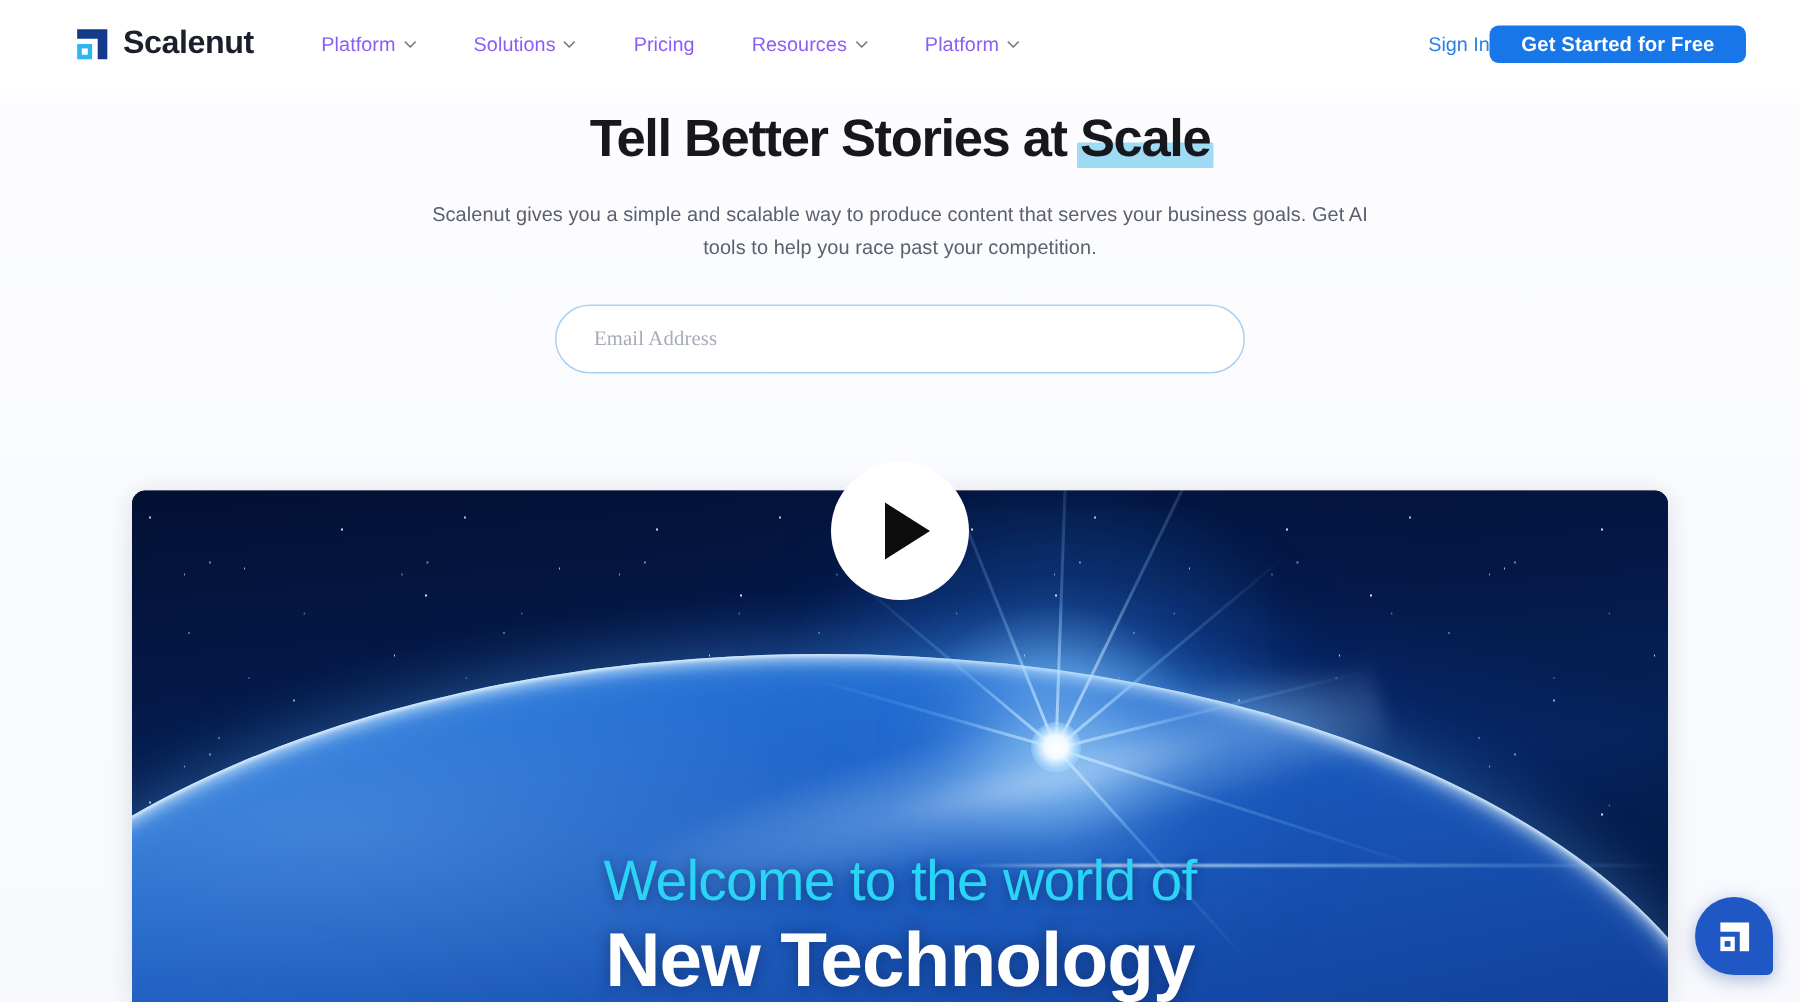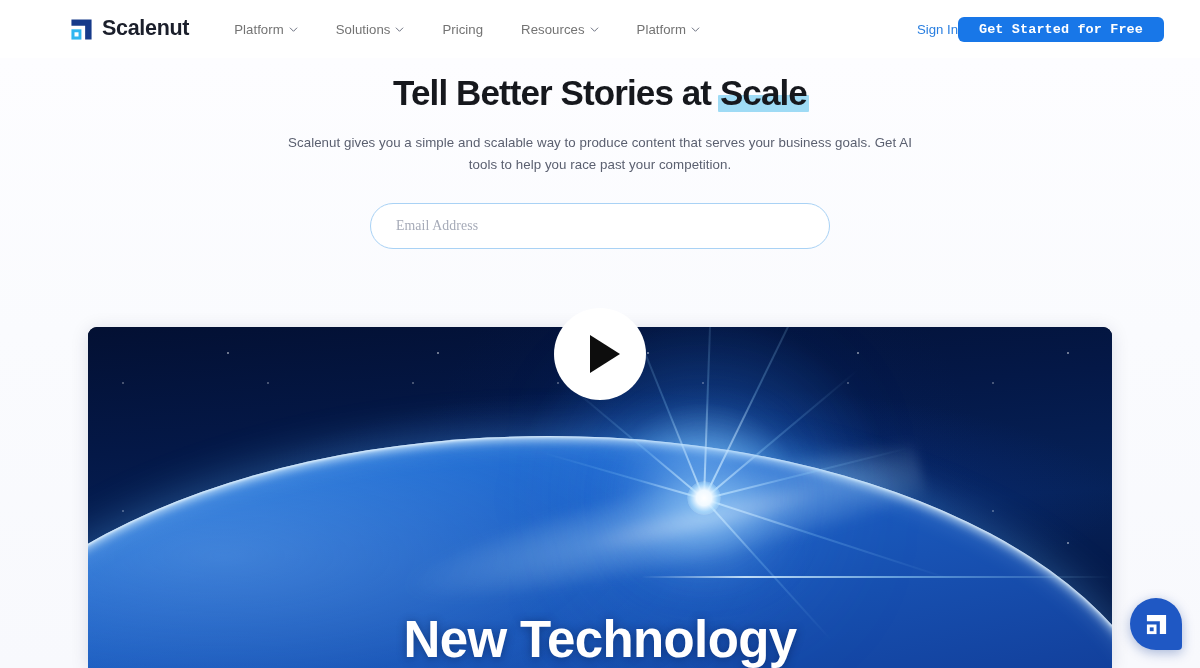--- a/index.html
+++ b/index.html
@@ -23,21 +23,21 @@
 
   
   .header {
     position: absolute;
     top: 0; left: 0;
     width: 1200px;
     height: 58px;
     background: #ffffff;
     display: flex;
     align-items: center;
-    padding: 0 36px 0 70px;
+    padding: 0 36px 0 50px;
     z-index: 30;
   }
 
   .brand {
     display: flex;
     align-items: center;
     gap: 9px;
     cursor: pointer;
     margin-right: 26px;
   }
@@ -61,21 +61,21 @@
     display: flex;
     align-items: center;
     gap: 0px;
   }
 
   .nav-item {
     display: flex;
     align-items: center;
     gap: 5px;
     font-size: 13.2px;
-    color: #737373;
+    color: #8b5cf6;
     padding: 6px 19px;
     cursor: pointer;
     white-space: nowrap;
     letter-spacing: 0.05px;
   }
 
   .chev {
     width: 9px;
     height: 9px;
     display: block;
@@ -100,21 +100,21 @@
     background: #1877e8;
     color: #ffffff;
     font-size: 13.5px;
     font-weight: 700;
     border: none;
     border-radius: 6px;
     padding: 0 21px;
     height: 25px;
     cursor: pointer;
     white-space: nowrap;
-    font-family: Liberation Mono, monospace;
+    font-family: Liberation Sans, sans-serif;
     letter-spacing: 0.1px;
   }
 
   
   .hero {
     position: absolute;
     top: 58px; left: 0;
     width: 1200px;
     height: 610px;
     background: linear-gradient(180deg, #fdfdff 0%, #fafbfe 45%, #f8f9fd 100%);
@@ -482,20 +482,21 @@
     <div class="ray" style="width:260px; transform: rotate(18deg);"></div>
     <div class="ray" style="width:210px; transform: rotate(-14deg);"></div>
     <div class="ray" style="width:190px; transform: rotate(48deg);"></div>
     <div class="ray" style="width:170px; transform: rotate(196deg);"></div>
 
     <div class="horizon-flare"></div>
     <div class="sun"></div>
     <div class="streak"></div>
 
     <div class="video-captions">
+      <div class="cap-top">Welcome to the world of</div>
       <div class="cap-bottom">New Technology</div>
     </div>
 
   </div>
 
   <div class="play-button">
     <div class="play-tri"></div>
   </div>
 
   <div class="chat-widget">

